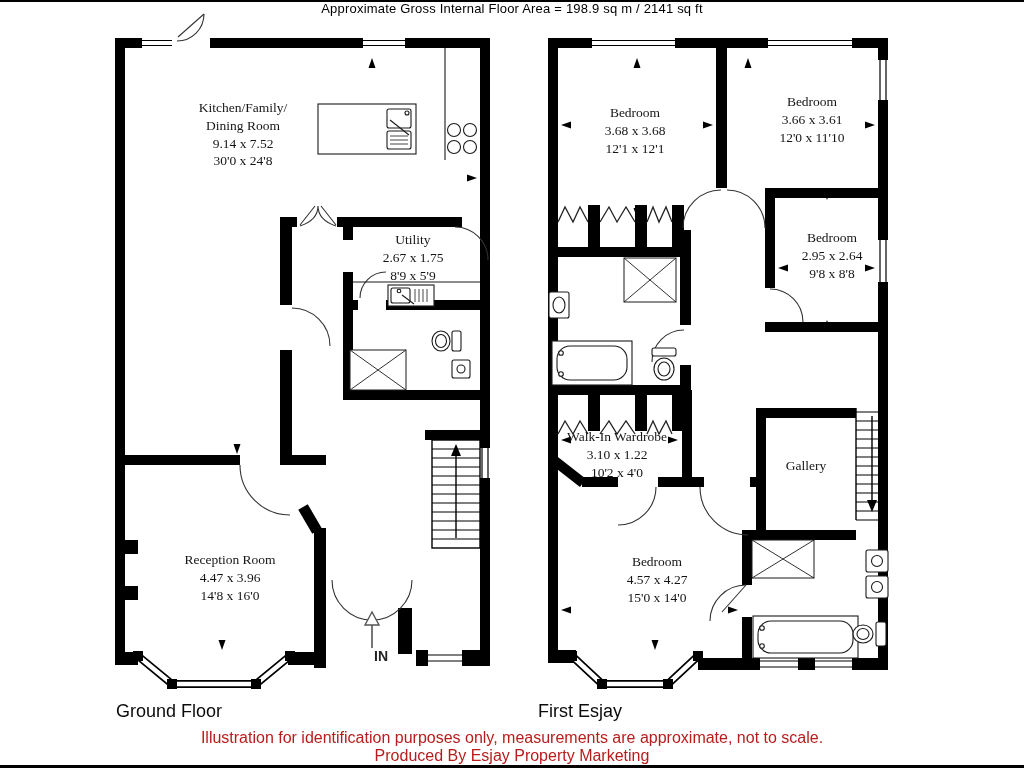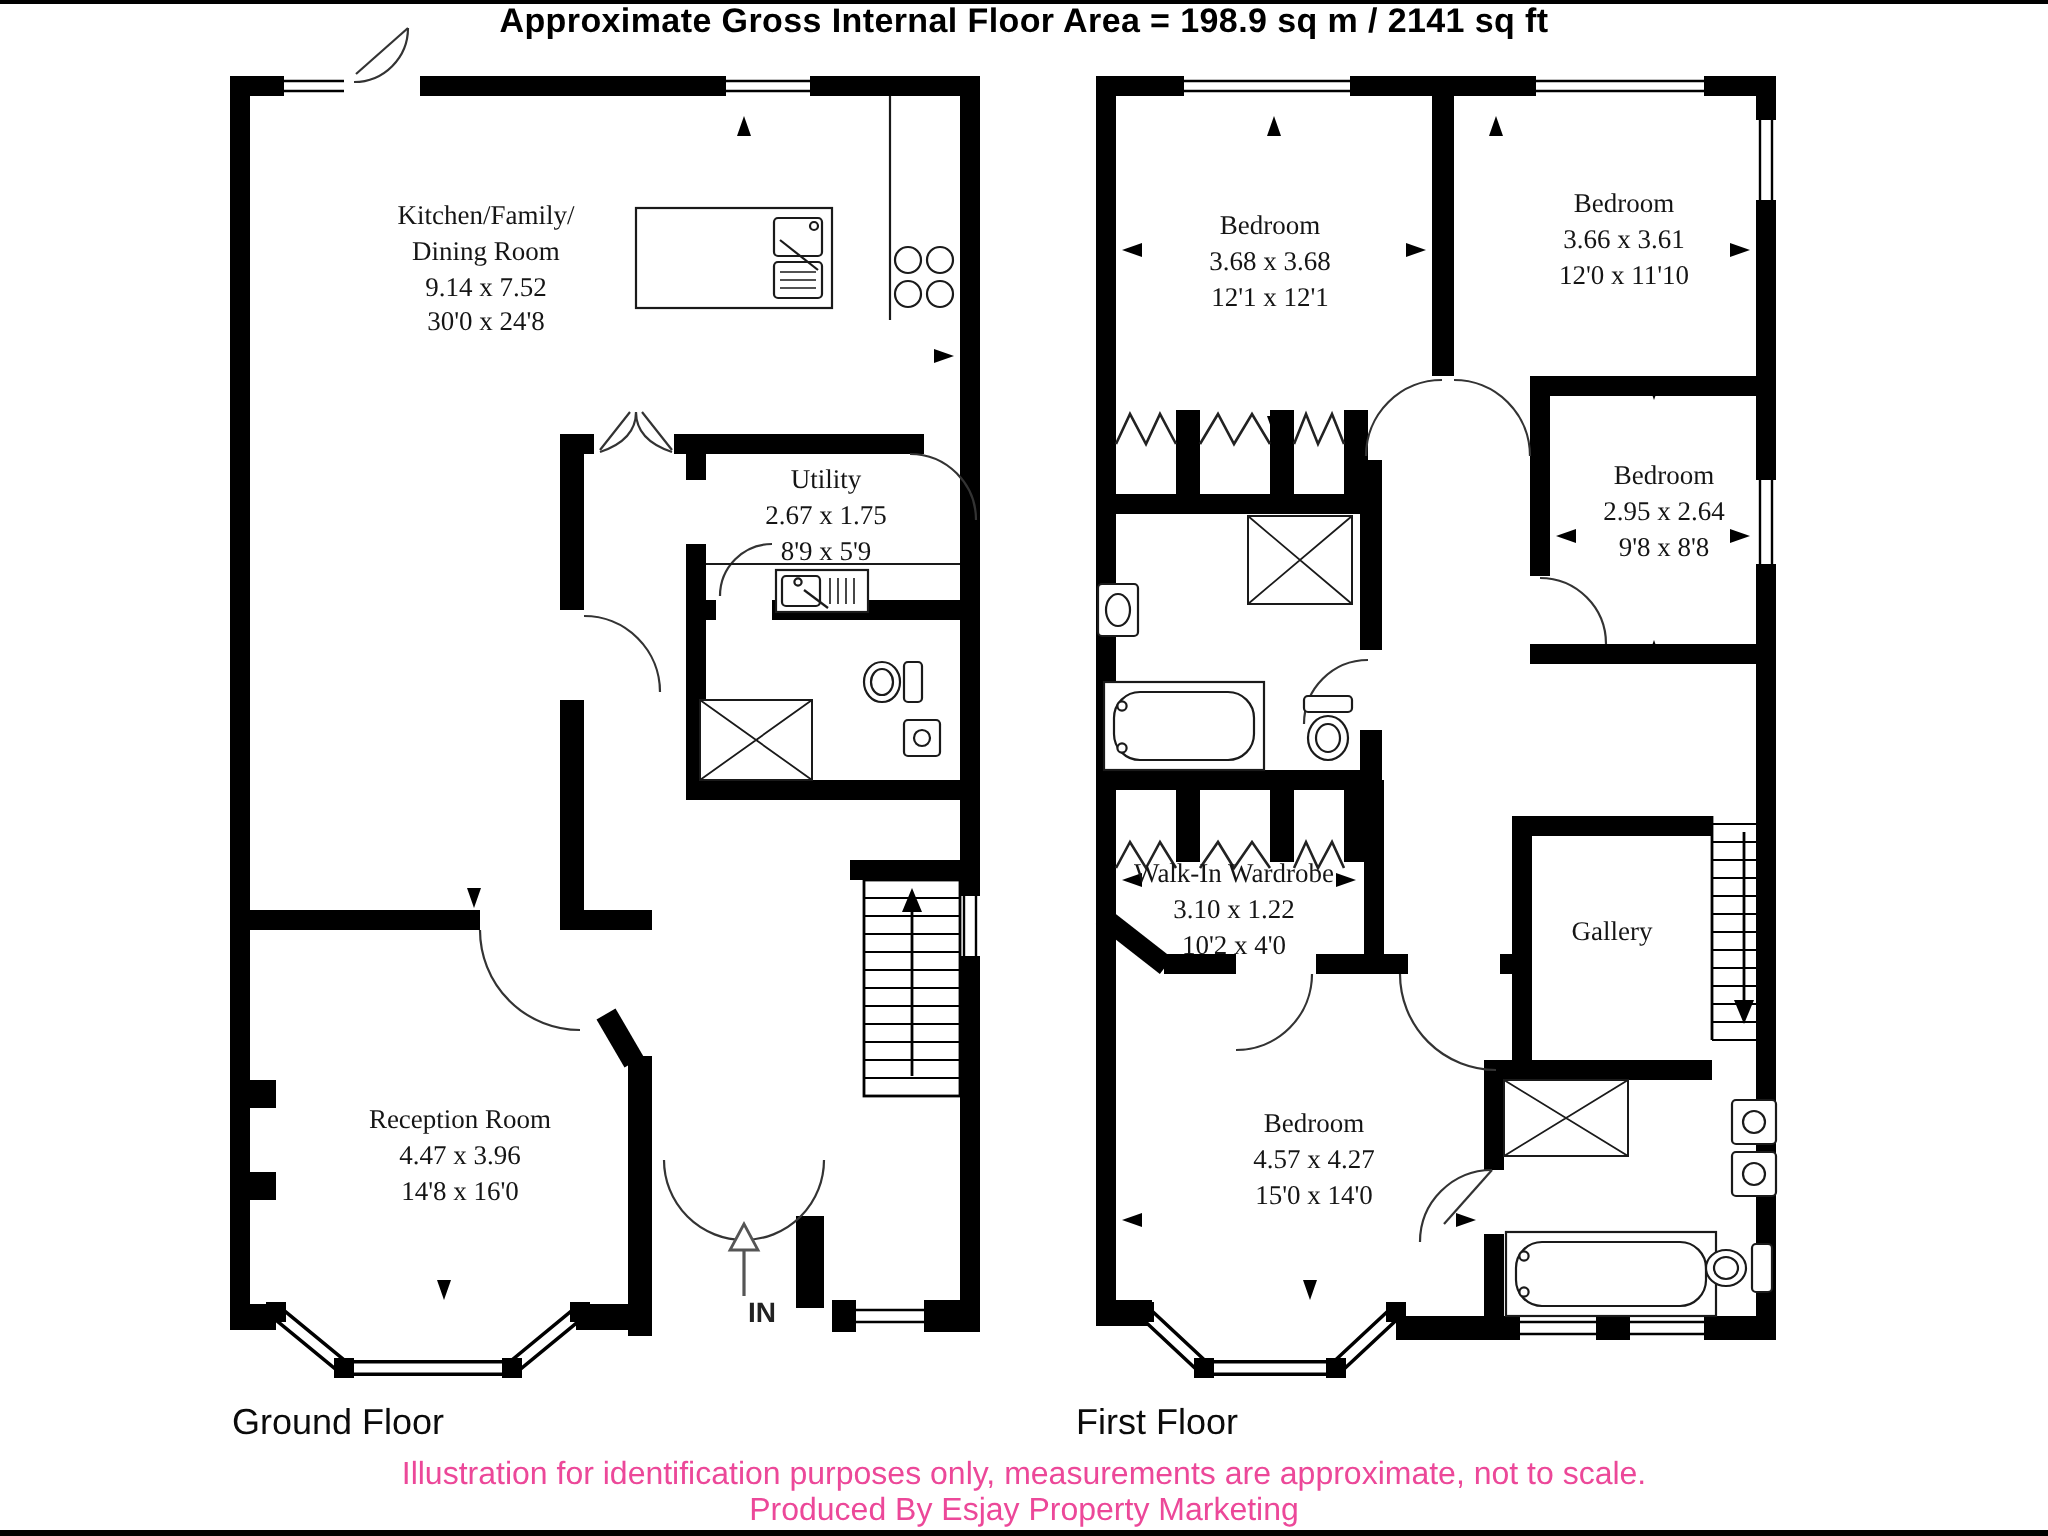--- a/index.html
+++ b/index.html
@@ -1,26 +1,26 @@
 <!DOCTYPE html>
 <html><head>
 <meta charset="utf-8">
 <style>
   html,body{margin:0;padding:0;background:#fff;}
   .canvas{position:relative;width:1024px;height:768px;background:#ffffff;
           font-family:"Liberation Sans",sans-serif;overflow:hidden;}
   svg{position:absolute;left:0;top:0;}
   .header-title{position:absolute;top:1px;left:0;width:1024px;text-align:center;
-    font-size:17px;font-weight:bold;color:#000;letter-spacing:.2px;}
+    font-size:13px;font-weight:normal;color:#000;letter-spacing:.2px;}
   .room-label{position:absolute;text-align:center;font-size:13.5px;line-height:1.32;
     color:#151515;font-family:Liberation Serif, serif;}
   .room-label .ln{display:block;white-space:pre-line;}
   .in-label{position:absolute;font-size:14px;font-weight:bold;color:#222;text-align:right;}
   .floor-label{position:absolute;font-size:18px;color:#0b0b0b;}
-  .footer-line{position:absolute;left:0;width:1024px;text-align:center;color:#ec4899;}
+  .footer-line{position:absolute;left:0;width:1024px;text-align:center;color:#b91c1c;}
   .footer-1{top:729px;font-size:16px;}
   .footer-2{top:747px;font-size:16px;}
 </style>
 </head>
 <body>
 
 <div class="canvas">
 
 <svg width="1024" height="768" viewBox="0 0 1024 768">
 
@@ -377,18 +377,18 @@
   <span class="ln">Gallery</span>
 </div>
 
 <div class="room-label" style="left:582px;top:553px;width:150px;">
   <span class="ln">Bedroom</span>
   <span class="ln">4.57 x 4.27</span>
   <span class="ln">15'0 x 14'0</span>
 </div>
 
 <div class="floor-label" style="left:116px;top:701px;">Ground Floor</div>
-<div class="floor-label" style="left:538px;top:701px;">First Floor</div>
+<div class="floor-label" style="left:538px;top:701px;">First Esjay</div>
 
 <div class="footer-line footer-1">Illustration for identification purposes only, measurements are approximate, not to scale.</div>
 <div class="footer-line footer-2">Produced By Esjay Property Marketing</div>
 
 </div>
 
 </body></html>

